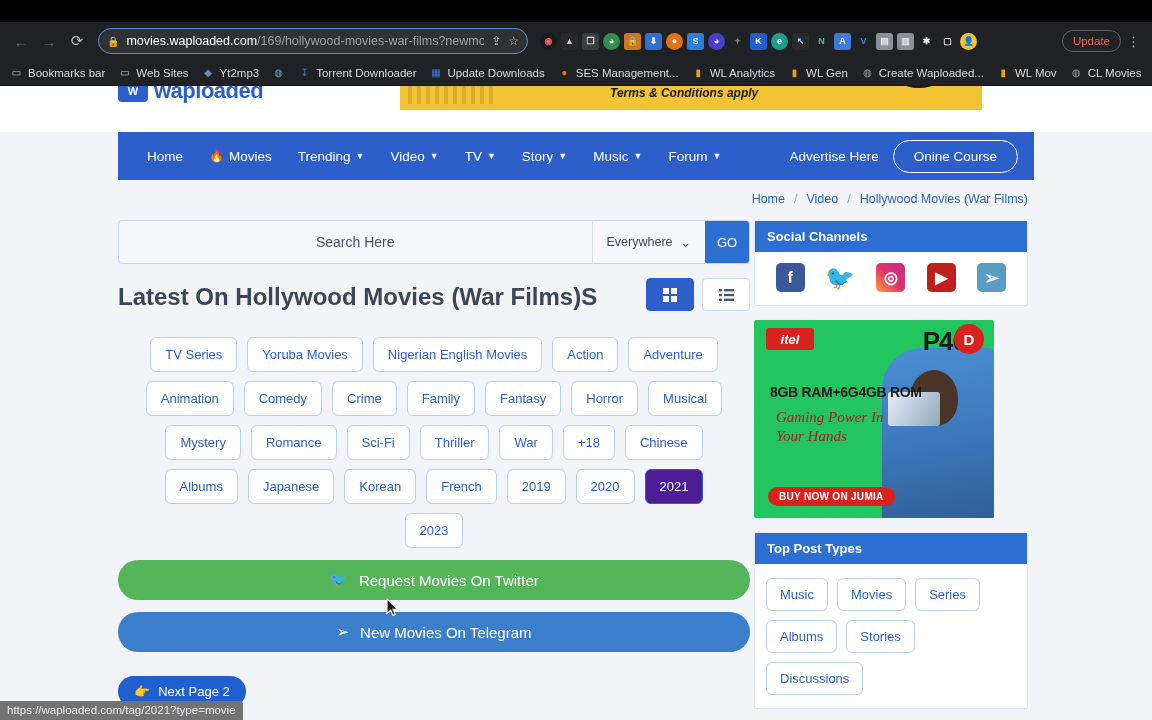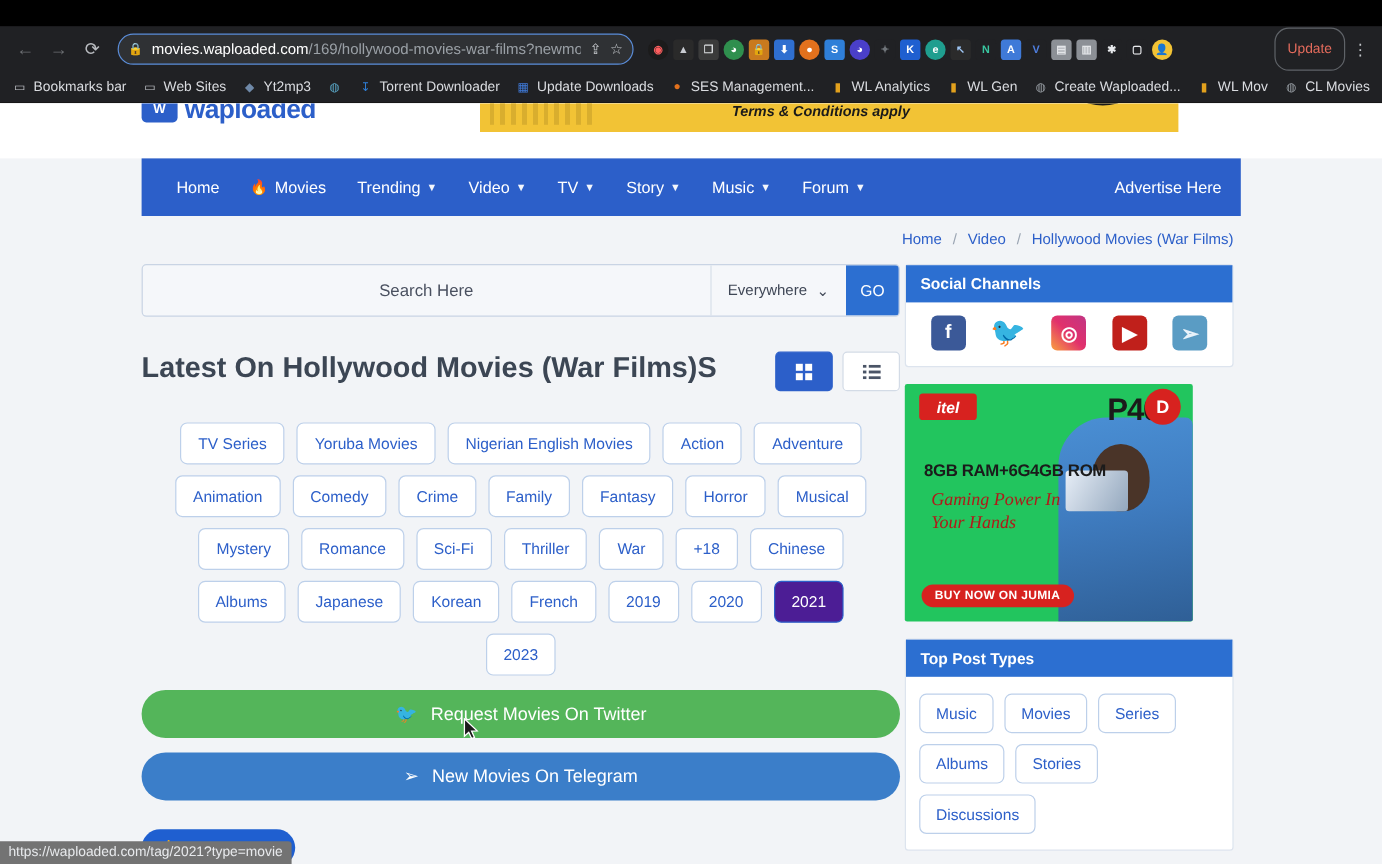--- a/index.html
+++ b/index.html
@@ -44,21 +44,21 @@
     margin-left: 10px; flex: 1;
   }
   .ext {
     width: 17px; height: 17px; border-radius: 3px; flex: none;
     display: flex; align-items: center; justify-content: center;
     font-size: 9px; font-weight: bold; color: #fff;
     font-family: "Liberation Sans", sans-serif;
   }
   .ext.round { border-radius: 50%; }
   .update-btn {
-    margin-left: 6px; height: 36px; padding: 0 10px; border-radius: 12px;
+    margin-left: 6px; height: 22px; padding: 0 10px; border-radius: 12px;
     border: 1px solid #5f6368; color: #e46b5c; font-size: 11.5px;
     display: flex; align-items: center; flex: none;
   }
   .kebab { color: #c3c6ca; font-size: 13px; padding: 0 4px; flex: none; }
 
   .bookmarks {
     height: 26px; background: #202124; display: flex; align-items: center;
     padding: 0 10px; gap: 13px; border-bottom: 1px solid #171717;
   }
   .bm { display: flex; align-items: center; gap: 5px; flex: none; }
@@ -147,21 +147,21 @@
   .search-input-area input::placeholder { color: #4a5160; }
   .search-scope {
     display: flex; align-items: center; gap: 8px; padding: 0 14px;
     border-left: 1px solid #d7dfe9; height: 100%; font-size: 12.5px; color: #3f4756;
   }
   .search-go {
     width: 44px; height: 100%; background: #2c6fd1; color: #fff;
     display: flex; align-items: center; justify-content: center; font-size: 13px;
   }
 
-  .title-row { display: flex; align-items: flex-start; margin-top: 29px; }
+  .title-row { display: flex; align-items: flex-end; margin-top: 14px; }
   .page-title { font-size: 24px; color: #3c4654; font-weight: bold; }
   .view-toggle { margin-left: auto; display: flex; gap: 8px; }
   .vt-btn {
     width: 48px; height: 33px; border-radius: 4px;
     display: flex; align-items: center; justify-content: center;
     border: 1px solid #d3dbe6; background: #fff; color: #4a5466;
   }
   .vt-btn.active { background: #2c5fc9; border-color: #2c5fc9; color: #fff; }
 
   .tag-grid {
@@ -420,20 +420,21 @@
       <span class="nav-item">
         <span>Music</span>
         <span class="caret">▼</span>
       </span>
       <span class="nav-item">
         <span>Forum</span>
         <span class="caret">▼</span>
       </span>
       <div class="nav-right">
       <span class="nav-plain">Advertise Here</span>
+      <span class="nav-pill">Onine Course</span>
     </div>
   </div>
 
   <div class="breadcrumb">
       <span>Home</span>
       <span class="bc-sep">/</span>
       <span>Video</span>
       <span class="bc-sep">/</span>
       <span>Hollywood Movies (War Films)</span>
     </div>

